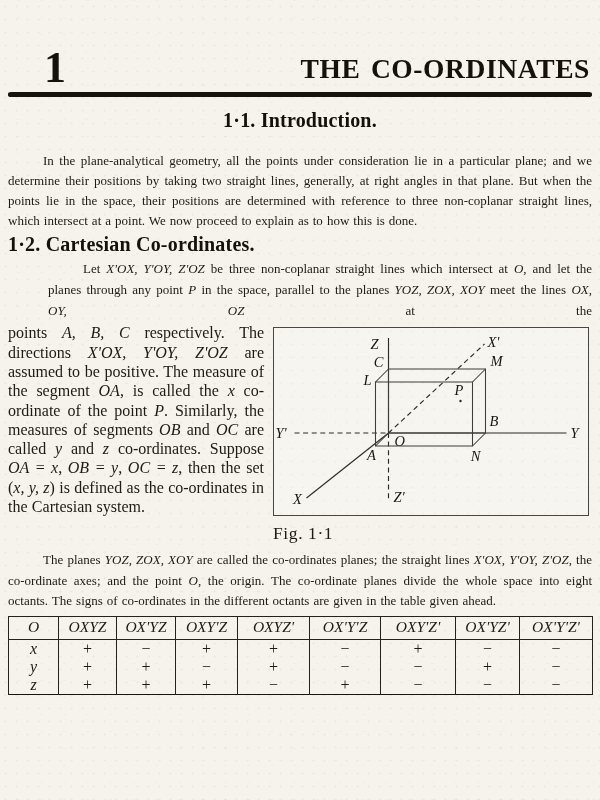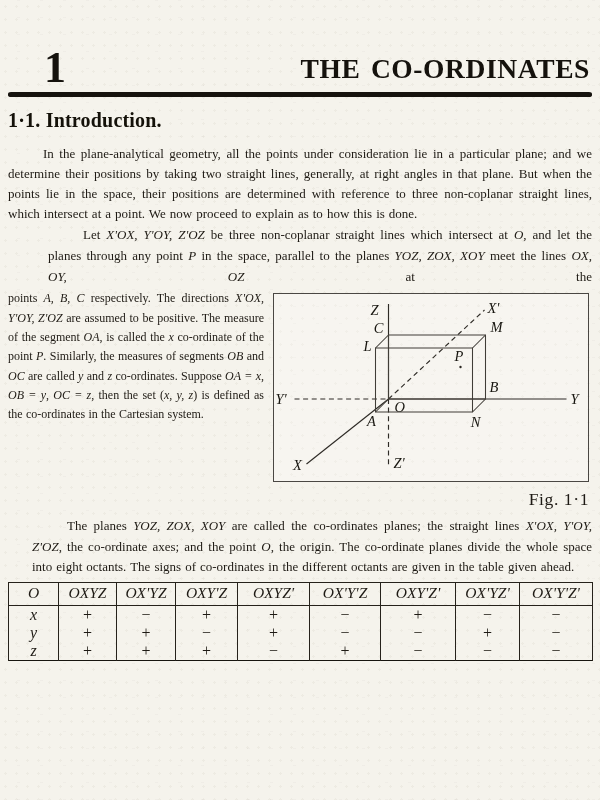--- a/index.html
+++ b/index.html
@@ -16,33 +16,33 @@
     overflow:hidden;
   }
   .page { padding:0 8px; }
 
   .chapter-head { position:relative; height:97px; }
   .chapter-num { position:absolute; left:36px; top:46px; font-size:44px; font-weight:bold; line-height:1; color:#15120d; }
   .book-title { position:absolute; right:2px; top:53px; font-size:27.5px; font-weight:bold; letter-spacing:0.6px; word-spacing:3px; color:#15120d; }
   .head-rule { position:absolute; left:0; right:0; bottom:0; height:4.6px; background:#16130e; border-radius:3px / 2px; }
 
   h2 { font-size:20px; letter-spacing:0.2px; color:#141109; }
-  .h-s1 { margin:12px 0 12px; }
+  .h-s1 { margin:12px 0 19px;text-align:center; }
   .h-s2 { margin:2px 0 3px; }
 
   p.body { font-size:13px; line-height:20px; text-align:justify; text-indent:35px; word-spacing:0.06em; }
   p.intro { line-height:20.8px; text-align-last:justify; margin-top:1px;margin-left:40px; }
-  p.after { margin-top:6px; line-height:20.3px;margin-left:24px; }
+  p.after { margin-top:6px; line-height:20.3px; }
   .m { font-style:italic; }
 
   .wrap-row { display:flex; margin-top:2px; }
-  .wrap-text { width:256px; font-size:12px; line-height:19.3px; text-align:justify; word-spacing:0.02em; }
+  .wrap-text { width:256px; font-size:16px; line-height:19.3px; text-align:justify; word-spacing:0.02em; }
   .fig-col { flex:1; margin-left:9px; margin-top:4px; }
   .fig-frame { width:316px; height:189px; border:1.4px solid #4a4743; background:rgba(255,255,255,0.22); overflow:hidden; }
-  .fig-caption { width:316px; text-align:right; font-size:17.5px; margin-top:7px; letter-spacing:0.6px; }
+  .fig-caption { width:316px; text-align:left; font-size:17.5px; margin-top:7px; letter-spacing:0.6px; }
 
   svg .ax { stroke:#2e2b26; stroke-width:1.15; fill:none; }
   svg .dash { stroke-dasharray:5,3.6; }
   svg .bx { stroke:#403d37; stroke-width:1.05; fill:none; }
   svg text { font-family:"Liberation Serif", serif; font-style:italic; font-size:14.5px; fill:#17150f; }
 
   table.octants { width:100%; border-collapse:collapse; table-layout:fixed; margin-top:5px; border:1.7px solid #17150f; }
   .octants th { font-style:italic; font-weight:normal; font-size:15.5px; border:1.35px solid #26221b; padding:1px 0 3px; text-align:center; }
   .octants td { border-left:1.35px solid #26221b; border-right:1.35px solid #26221b; text-align:center; font-size:16px; height:18px; line-height:18px; }
   .octants td.row-label { font-style:italic; }
@@ -58,20 +58,21 @@
 
   <div class="chapter-head">
     <div class="chapter-num">1</div>
     <div class="book-title">THE CO-ORDINATES</div>
     <div class="head-rule"></div>
   </div>
 
   <h2 class="h-s1">1·1. Introduction.</h2>
   <p class="body"><span>In the plane-analytical geometry, all the points under consideration lie in a particular plane; and we determine their positions by taking two straight lines, generally, at right angles in that plane. But when the points lie in the space, their positions are determined with reference to three non-coplanar straight lines, which intersect at a point. We now proceed to explain as to how this is done.</span></p>
 
+  <h2 class="h-s2">1·2. Cartesian Co-ordinates.</h2>
   <p class="body intro"><span>Let </span><span class="m">X'OX, Y'OY, Z'OZ</span><span> be three non-coplanar straight lines which intersect at </span><span class="m">O</span><span>, and let the planes through any point </span><span class="m">P</span><span> in the space, parallel to the planes </span><span class="m">YOZ, ZOX, XOY</span><span> meet the lines </span><span class="m">OX, OY, OZ</span><span> at the</span></p>
 
   <div class="wrap-row">
     <div class="wrap-text"><span>points </span><span class="m">A, B, C</span><span> respectively. The directions </span><span class="m">X'OX, Y'OY, Z'OZ</span><span> are assumed to be positive. The measure of the segment </span><span class="m">OA</span><span>, is called the </span><span class="m">x</span><span> co-ordinate of the point </span><span class="m">P</span><span>. Similarly, the measures of segments </span><span class="m">OB</span><span> and </span><span class="m">OC</span><span> are called </span><span class="m">y</span><span> and </span><span class="m">z</span><span> co-ordinates. Suppose </span><span class="m">OA = x</span><span>, </span><span class="m">OB = y</span><span>, </span><span class="m">OC = z</span><span>, then the set (</span><span class="m">x, y, z</span><span>) is defined as the co-ordinates in the Cartesian system.</span></div>
     <div class="fig-col">
       <div class="fig-frame">
         <svg viewBox="0 0 312 186" width="313" height="186">
           <line class="ax" x1="114" y1="10" x2="114" y2="105"></line>
           <line class="ax dash" x1="114" y1="105" x2="114" y2="172"></line>
           <line class="ax" x1="114" y1="105" x2="292" y2="105"></line>

